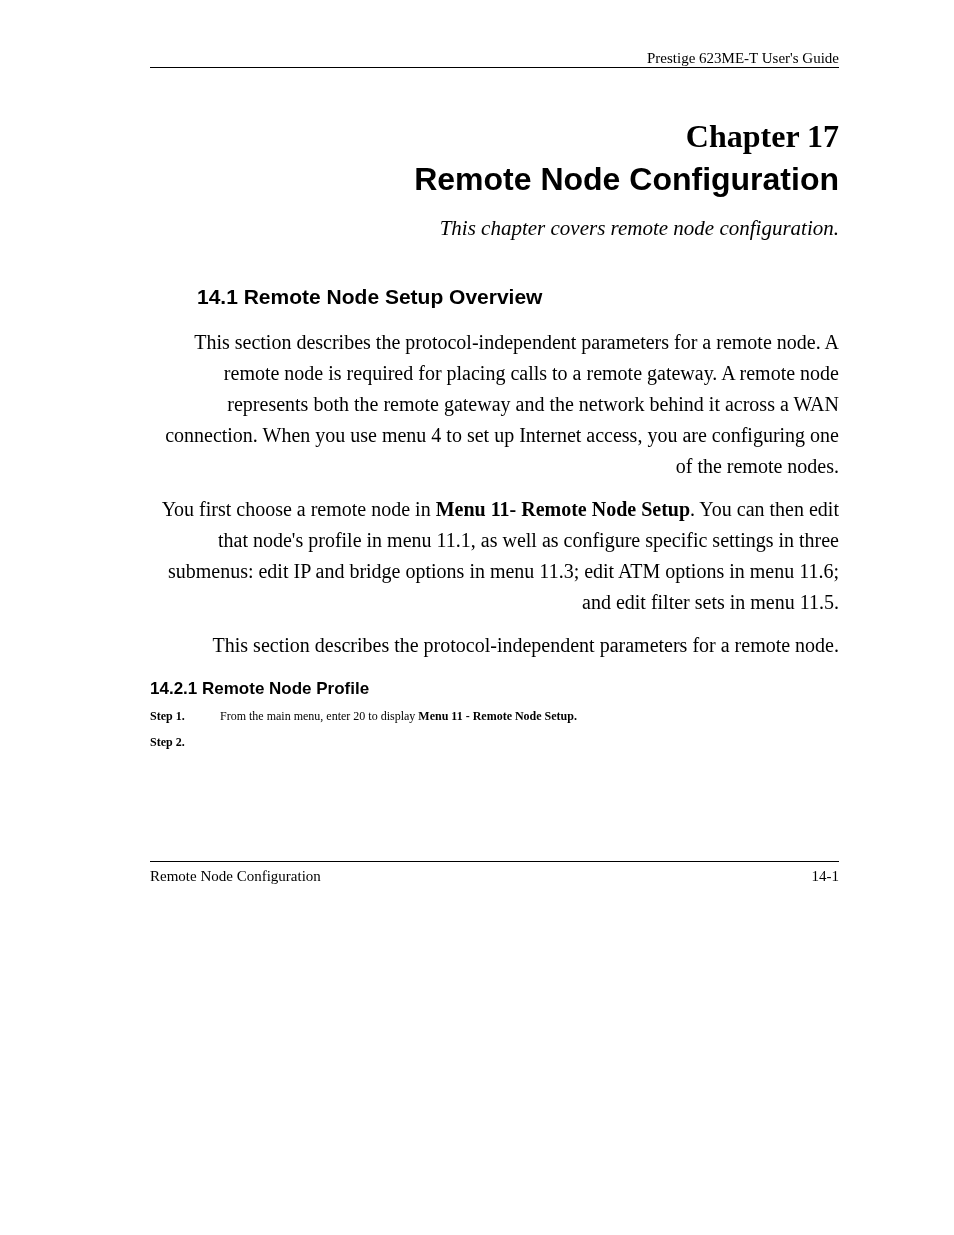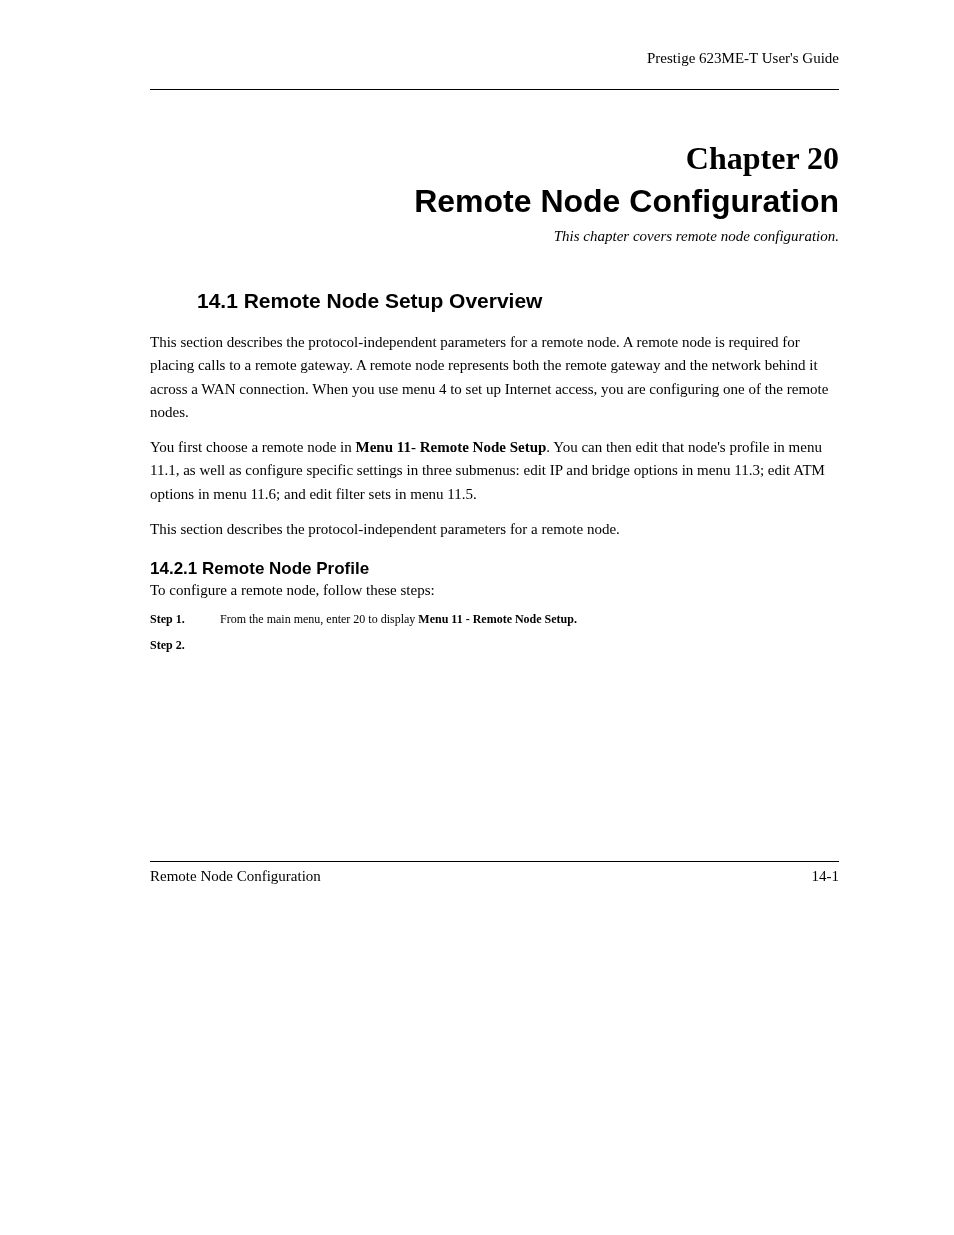--- a/index.html
+++ b/index.html
@@ -13,62 +13,63 @@
     width: 954px;
     height: 1235px;
     margin: 0 auto;
     box-sizing: border-box;
     padding: 50px 115px 50px 150px;
     position: relative;
   }
   .header {
     text-align: right;
     font-size: 15px;
-    padding-bottom: 22px;
+    padding-bottom: 0;
     border-bottom: 1.5px solid #000;
   }
   .chapter-block {
     text-align: right;
     margin-top: 50px;
   }
   .chapter-number {
     font-size: 32px;
     font-weight: bold;
     margin-bottom: 6px;
   }
   .chapter-title {
     font-size: 32px;
     font-weight: bold;
     font-family: Arial, Helvetica, sans-serif;
   }
   .chapter-sub {
     font-style: italic;
     text-align: right;
-    font-size: 15px;
-    margin-top: 8px;
+    font-size: 21px;
+    margin-top: 18px;
   }
   .h2 {
     font-family: Arial, Helvetica, sans-serif;
     font-weight: bold;
     font-size: 21px;
     margin-top: 44px;
     margin-bottom: 18px;
     margin-left: 47px;
   }
   .h3 {
     font-family: Arial, Helvetica, sans-serif;
     font-weight: bold;
     font-size: 17px;
     margin-top: 18px;
+    margin-bottom: 8px;
   }
   .body-text {
-    font-size: 15px;
+    font-size: 20px;
     line-height: 1.55;
     margin-bottom: 12px;
-    text-align: left;
+    text-align: right;
   }
   .bold { font-weight: bold; }
   .steps {
     margin-top: 6px;
   }
   .step-row {
     display: flex;
     align-items: flex-end;
     margin-bottom: 8px;
     font-size: 12px;
@@ -98,35 +99,34 @@
 </head>
 <body>
 
 <div class="page">
 
   <div class="header">
     <span>Prestige 623ME-T User's Guide</span>
   </div>
 
   <div class="chapter-block">
-    <div class="chapter-number">Chapter 20</div>
+    <div class="chapter-number">Chapter 17</div>
     <div class="chapter-title">Remote Node Configuration</div>
   </div>
   <div class="chapter-sub">This chapter covers remote node configuration.</div>
 
   <div class="h2">14.1  Remote Node Setup Overview</div>
   <div class="body-text">This section describes the protocol-independent parameters for a remote node. A remote node is required for placing calls to a remote gateway. A remote node represents both the remote gateway and the network behind it across a WAN connection. When you use menu 4 to set up Internet access, you are configuring one of the remote nodes.</div>
   <div class="body-text">
     <span>You first choose a remote node in </span><span class="bold">Menu 11- Remote Node Setup</span><span>. You can then edit that node's profile in menu 11.1, as well as configure specific settings in three submenus: edit IP and bridge options in menu 11.3; edit ATM options in menu 11.6; and edit filter sets in menu 11.5.</span>
   </div>
 
   <div class="body-text">This section describes the protocol-independent parameters for a remote node.</div>
 
   <div class="h3">14.2.1 Remote Node Profile</div>
-  <div class="body-text" style="margin-bottom:8px">To configure a remote node, follow these steps:</div>
 
   <div class="steps">
     <div class="step-row">
       <div class="step-label">Step 1.</div>
       <div class="step-body">
         <span>From the main menu, enter 20 to display </span><span class="bold">Menu 11 - Remote Node Setup.</span><span></span>
       </div>
     </div>
     <div class="step-row">
       <div class="step-label">Step 2.</div>

